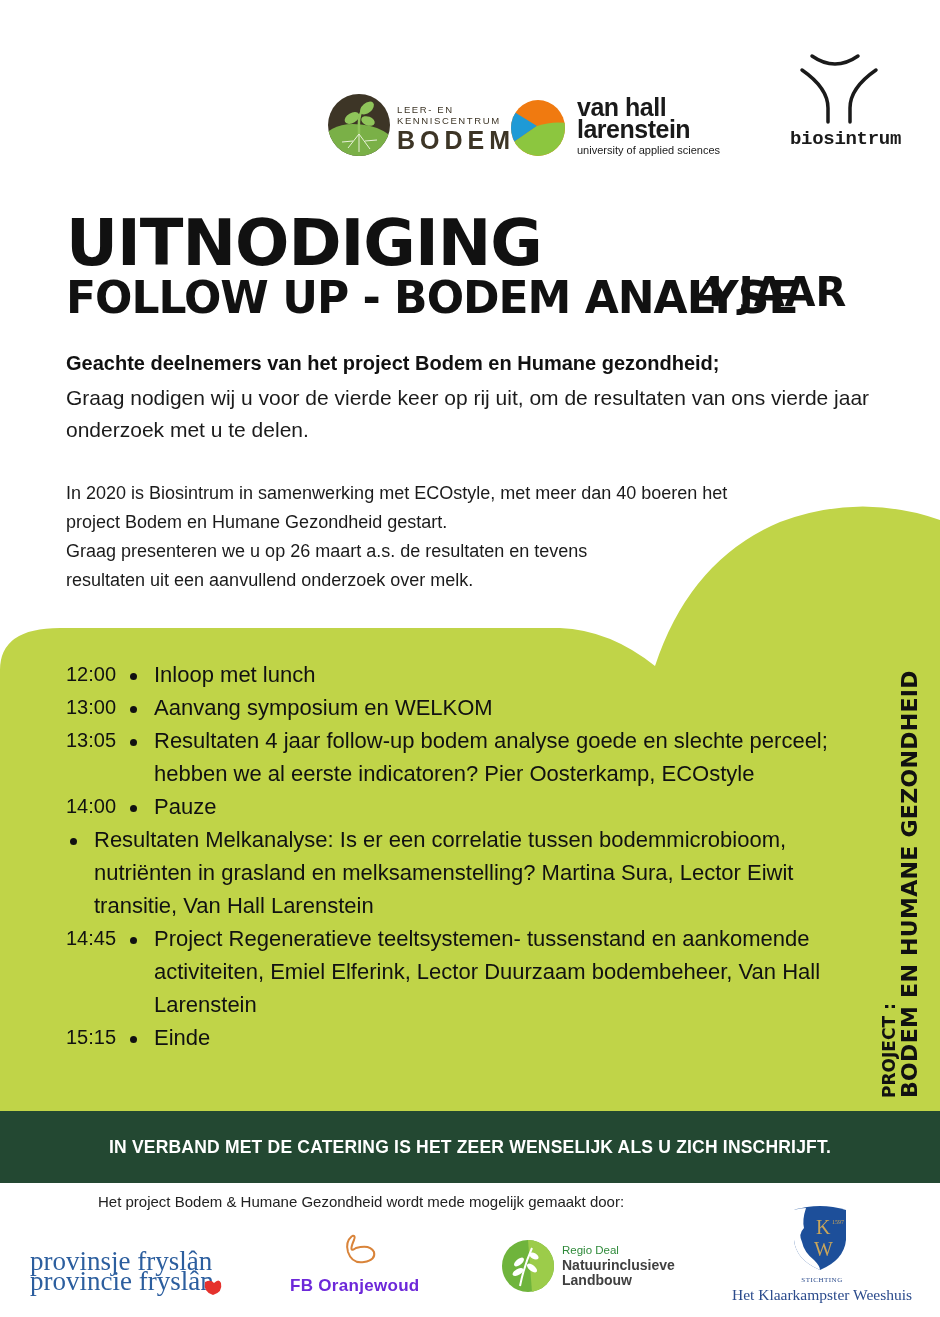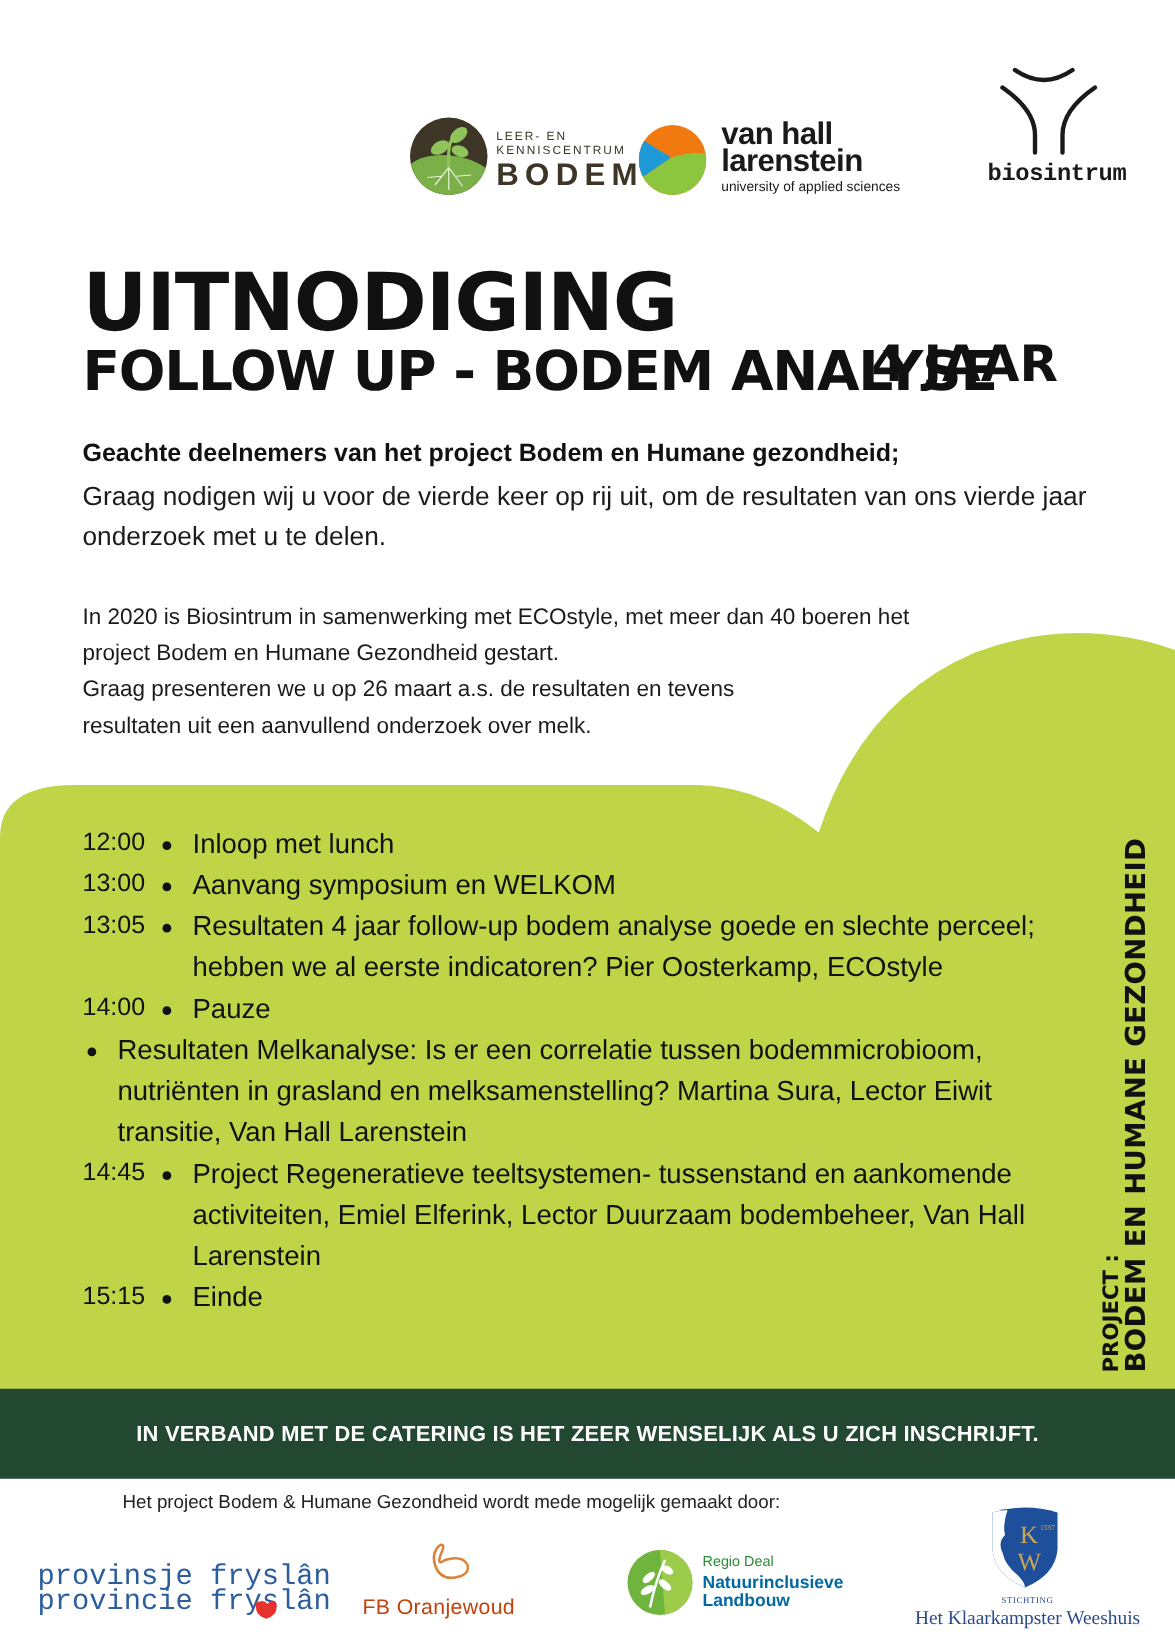--- a/index.html
+++ b/index.html
@@ -48,28 +48,28 @@
   .vertical-inner { position:absolute; left:0; top:0; width:460px; height:62px; transform-origin:0 0; transform:translate(0,460px) rotate(-90deg); font-family:"DejaVu Sans", sans-serif; font-weight:bold; color:#111; }
   .v1 { position:absolute; left:2px; top:2px; font-size:17px; line-height:18px; }
   .v2 { position:absolute; left:2px; top:20px; font-size:22px; line-height:24px; letter-spacing:0.3px; }
 
   
   .banner { left:0; top:1111px; width:940px; height:72px; background:#234832; color:#fff; font-weight:bold; font-size:17.5px; display:flex; align-items:center; justify-content:center; letter-spacing:0.2px; }
 
   .sponsor-text { left:66px; top:1193px; font-size:15px; color:#222;margin-left:32px; }
 
   
-  .prov { left:30px; top:1251px; font-family:Liberation Mono, monospace; font-size:23px; line-height:20px; color:#2c5e9e; }
+  .prov { left:30px; top:1251px; font-family:Liberation Serif, serif; font-size:27px; line-height:20px; color:#2c5e9e; }
   .prov-heart { left:203px; top:1278px; width:20px; height:18px; }
   .fb { left:290px; top:1232px; width:150px; height:70px; }
-  .fb-name { position:absolute; left:0; top:44px; font-size:17px; font-weight:normal; color:#c2410c; letter-spacing:0.3px; white-space:nowrap;text-align:right; }
+  .fb-name { position:absolute; left:0; top:44px; font-size:17px; font-weight:bold; color:#6d28d9; letter-spacing:0.3px; white-space:nowrap;text-align:right; }
   .regio { left:502px; top:1240px; width:200px; height:56px; }
   .regio-circle { position:absolute; left:0; top:0; width:52px; height:52px; border-radius:50%; background:#6fb43c; overflow:hidden; }
   .regio-small { position:absolute; left:60px; top:4px; font-size:11.5px; color:#2f8a3a; font-weight:normal; }
-  .regio-big { position:absolute; left:60px; top:18px; font-size:14px; color:#0369a1; font-weight:bold; line-height:15px; }
+  .regio-big { position:absolute; left:60px; top:18px; font-size:14px; color:#404040; font-weight:bold; line-height:15px; }
   .kw { left:722px; top:1202px; width:200px; height:110px; }
   .kw-shield { position:absolute; left:68px; top:2px; width:60px; height:68px; }
   .kw-stichting { position:absolute; left:0; width:200px; top:74px; text-align:center; font-family:"Liberation Serif", serif; font-size:7px; color:#2b4b8c; letter-spacing:0.5px; }
   .kw-name { position:absolute; left:0; width:200px; top:84px; text-align:center; font-family:"Liberation Serif", serif; font-size:15.5px; color:#2b4b8c; }
 </style>
 </head>
 <body>
 
 <div class="abs logo-bodem">
   <div class="bodem-circle">

